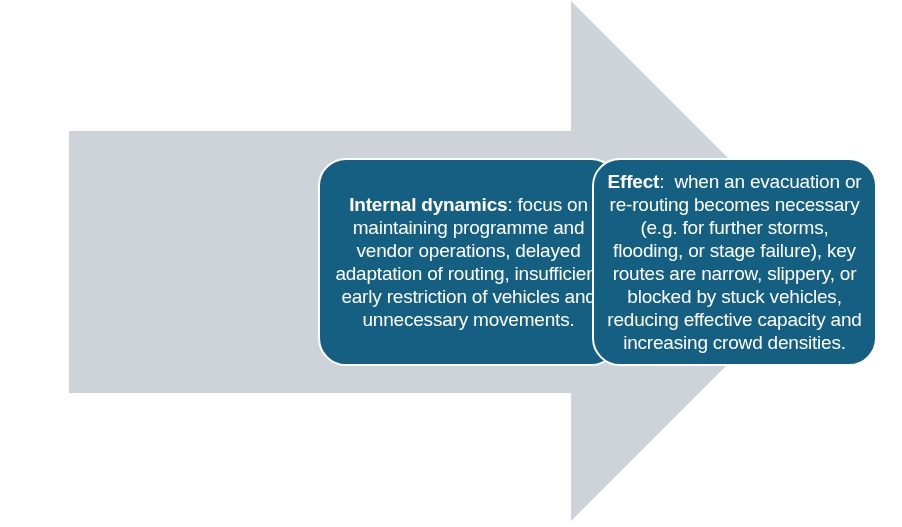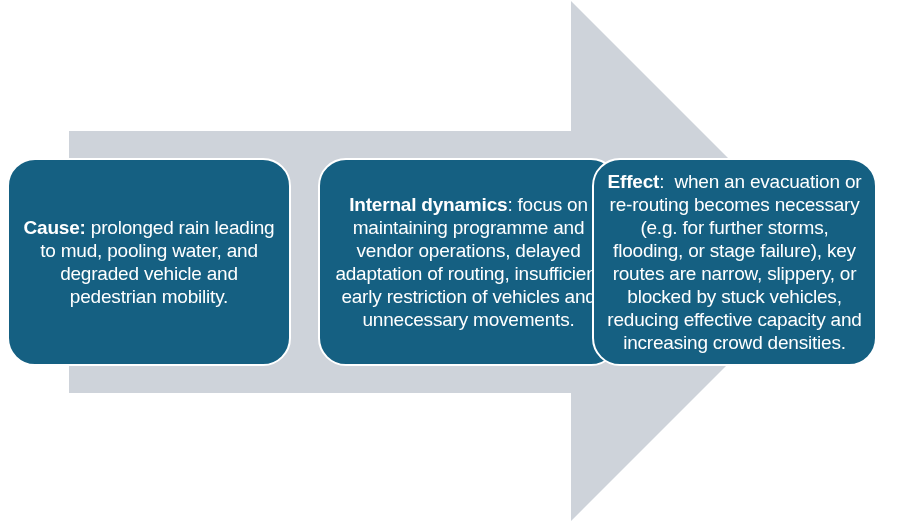--- a/index.html
+++ b/index.html
@@ -50,23 +50,20 @@
 </style>
 </head>
 <body>
 
 <div class="stage">
 
   <svg class="arrow-svg" width="902" height="527" viewBox="0 0 902 527" aria-hidden="true">
     <polygon points="69,131 571,131 571,1 831,261 571,521 571,393 69,393" fill="#CED3DA"></polygon>
   </svg>
 
-  <div class="box box-cause">
-    <p><b>Cause:</b><span> prolonged rain leading to mud, pooling water, and degraded vehicle and pedestrian mobility.</span></p>
-  </div>
 
   <div class="box box-dynamics">
     <p><b>Internal dynamics</b><span>: focus on maintaining programme and vendor operations, delayed adaptation of routing, insufficient early restriction of vehicles and unnecessary movements.</span></p>
   </div>
 
   <div class="box box-effect">
     <p><b>Effect</b><span>:  when an evacuation or re-routing becomes necessary (e.g. for further storms, flooding, or stage failure), key routes are narrow, slippery, or blocked by stuck vehicles, reducing effective capacity and increasing crowd densities.</span></p>
   </div>
 
 </div>

